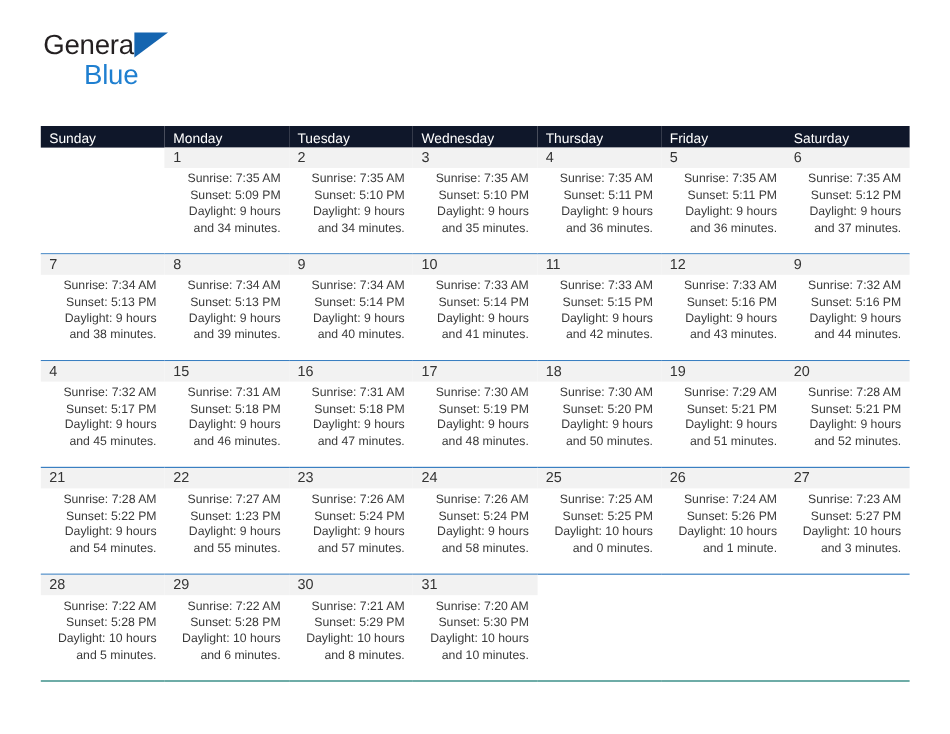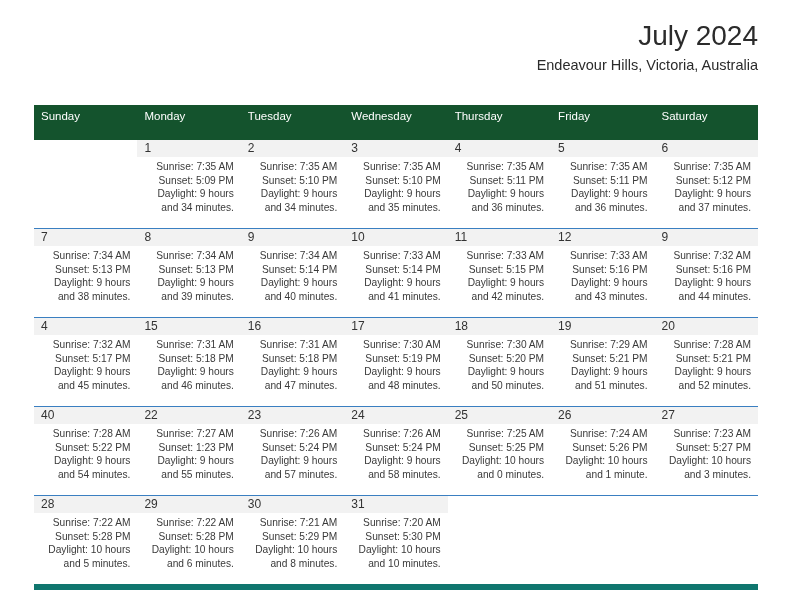--- a/index.html
+++ b/index.html
@@ -79,26 +79,26 @@
   
   .cal {
     position: absolute;
     left: 34px;
     top: 105px;
     width: 724px;
     border-collapse: collapse;
     table-layout: fixed;
   }
   .cal th {
-    background: #14532d;
+    background: #0f172a;
     color: #ffffff;
     font-size: 11.5px;
     font-weight: normal;
     text-align: left;
-    padding: 5px 0 18px 7px;
+    padding: 5px 0 1px 7px;
     height: 11px;
     border: none;
   }
   .cal td {
     vertical-align: top;
     padding: 0;
     border: none;
     height: 88px;
     width: 103.4px;
   }
@@ -126,32 +126,37 @@
     color: #3a3a3a;
     margin-top: 3px;
     white-space: pre-line;
     text-align: right;
   }
   
   tr.week td {
     border-bottom: 1px solid #3a7fc1;
   }
   tr.week.last td {
-    border-bottom: 6px solid #0f766e;
+    border-bottom: 1px solid #0f766e;
     margin-left: 37px;
   }
 </style>
 </head>
 <body>
 
 <div class="page">
 
   <div class="top">
-    <div class="title">July 2024</div>
-    <div class="subtitle">Endeavour Hills, Victoria, Australia</div>
+    <div class="brand">
+      <div class="brand-row1">
+        <span>General</span>
+        <span class="brand-tri"></span>
+      </div>
+      <div class="brand-row2">Blue</div>
+    </div>
   </div>
 
   <table class="cal">
     <thead>
       <tr>
         <th>Sunday</th>
         <th>Monday</th>
         <th>Tuesday</th>
         <th>Wednesday</th>
         <th>Thursday</th>
@@ -345,21 +350,21 @@
               <div class="info">Sunrise: 7:28 AM
 Sunset: 5:21 PM
 Daylight: 9 hours
 and 52 minutes.</div>
             </div>
           </td>
         </tr>
         <tr class="week">
           <td>
             <div class="cell filled">
-              <span class="daynum">40</span>
+              <span class="daynum">21</span>
               <div class="info">Sunrise: 7:28 AM
 Sunset: 5:22 PM
 Daylight: 9 hours
 and 54 minutes.</div>
             </div>
           </td>
           <td>
             <div class="cell filled">
               <span class="daynum">22</span>
               <div class="info">Sunrise: 7:27 AM

